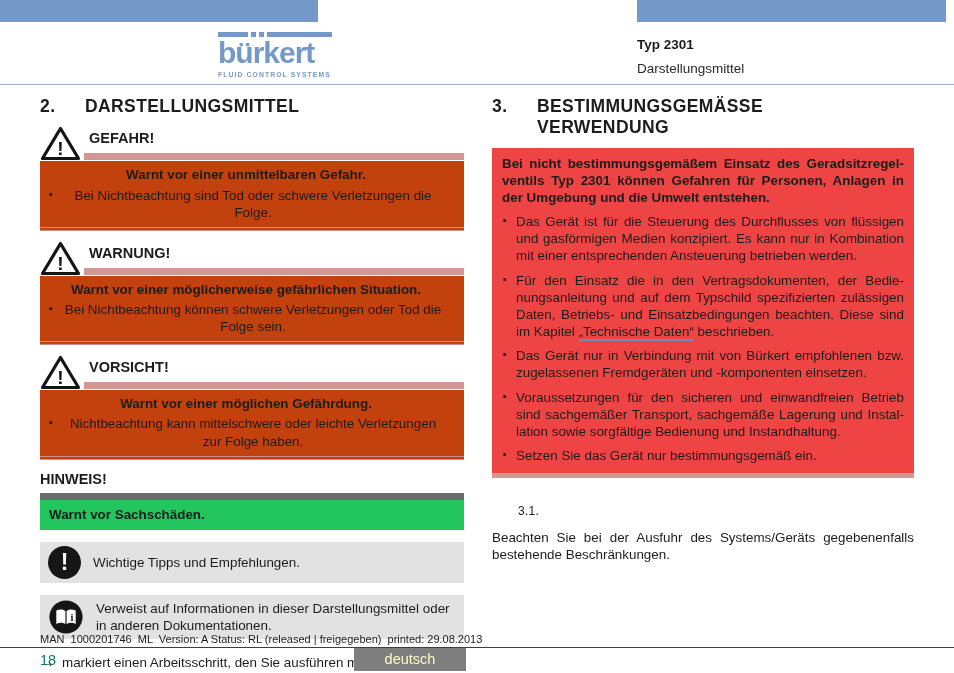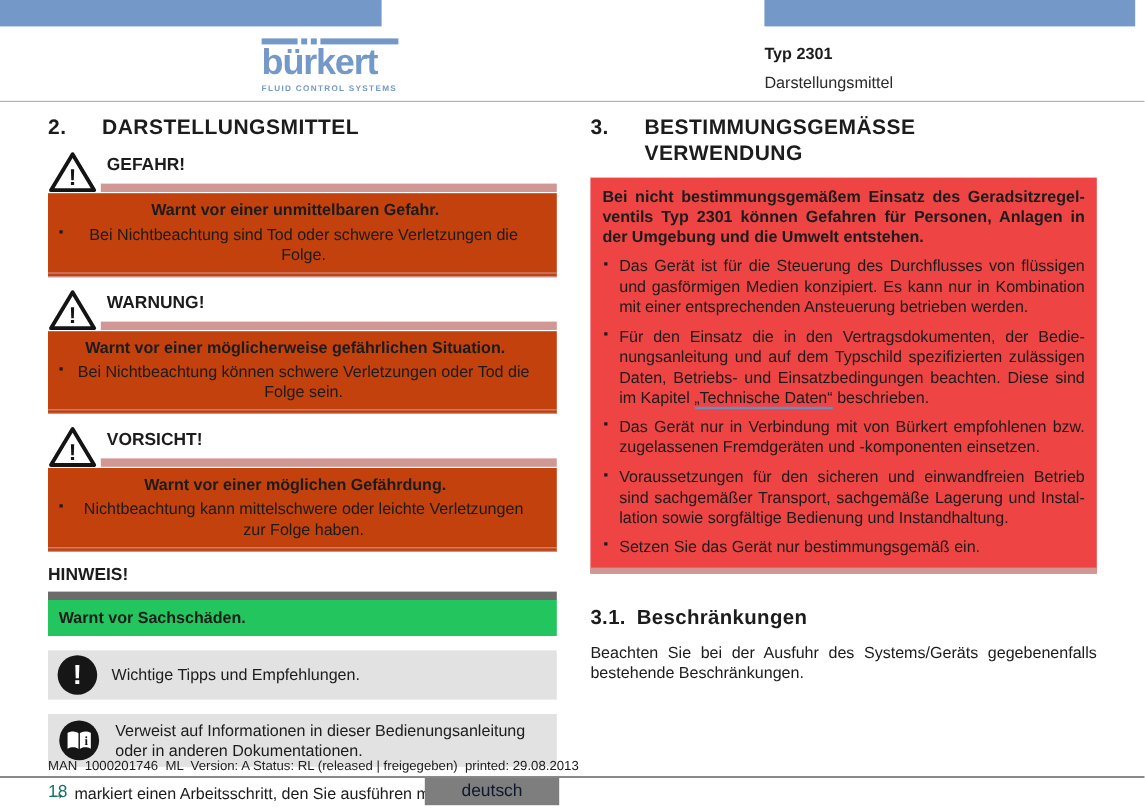--- a/index.html
+++ b/index.html
@@ -60,29 +60,29 @@
   .arrow-note { display:flex; gap:7px; margin-top:13px; align-items:baseline; }
   .arrow-glyph { font-size:15px; }
 
   
   .use-box { background:#ef4444; padding:7px 10px 9px 10px; border-bottom:5px solid #d19795; margin-top:5px; }
   .use-lead { font-weight:bold; text-align:justify; }
   .use-box ul.sq { margin-top:6px; }
   .use-box ul.sq li { text-align:justify; margin-top:7px; }
   .doc-link { border-bottom:2px solid #6b8cc0; cursor:pointer; }
 
-  h2.subsect { display:flex; gap:9px; font-size:17px; font-weight:bold; letter-spacing:.3px; margin-top:26px; }
+  h2.subsect { display:flex; gap:9px; font-size:12px; font-weight:normal; letter-spacing:.3px; margin-top:26px;margin-left:26px; }
   .subsect-body { margin-top:9px; text-align:justify; }
 
   
   .footer { position:absolute; left:0; right:0; top:630px; height:43px; }
   .footer-meta { position:absolute; left:40px; top:2px; font-size:11px; color:#1c1c1c; white-space:pre; }
   .footer-rule { position:absolute; left:0; right:0; top:17px; border-top:1.5px solid #3e3e3e; }
   .page-number { position:absolute; left:40px; top:21px; font-size:14.5px; color:#0f766e; }
-  .lang-badge { position:absolute; left:354px; top:18px; width:112px; height:23px; background:#7e7e7e; color:#0f172a;
+  .lang-badge { position:absolute; left:354px; top:18px; width:112px; height:23px; background:#7e7e7e; color:#fef9c3;
                 display:flex; align-items:center; justify-content:center; font-size:14.5px; }
 </style>
 </head>
 <body>
 
 <div class="page">
 
   <div class="bar-left"></div>
   <div class="bar-right"></div>
 
@@ -174,21 +174,21 @@
         <span class="tip-text">Wichtige Tipps und Empfehlungen.</span>
       </div>
 
       <div class="tip-box">
         <svg width="36" height="36" viewBox="0 0 36 36" style="flex:0 0 36px;">
           <circle cx="18" cy="18" r="16.6" fill="#161616"></circle>
           <path d="M8.3 11.6 C12 9.8 15.6 10.4 17.4 12 L17.4 25.2 C15.6 23.6 12 23.1 8.3 24.9 Z" fill="#fff"></path>
           <path d="M27.7 11.6 C24 9.8 20.4 10.4 18.6 12 L18.6 25.2 C20.4 23.6 24 23.1 27.7 24.9 Z" fill="#fff"></path>
           <text x="22.4" y="21.8" font-size="10.5" font-weight="bold" fill="#161616" font-family="Liberation Serif, serif">i</text>
         </svg>
-        <span class="tip-text">Verweist auf Informationen in dieser Bedienungsanleitung oder in anderen Dokumentationen.</span>
+        <span class="tip-text">Verweist auf Informationen in dieser Darstellungsmittel oder in anderen Dokumentationen.</span>
       </div>
 
       <div class="arrow-note">
         <span class="arrow-glyph">→</span>
         <span>markiert einen Arbeitsschritt, den Sie ausführen müssen.</span>
       </div>
     </section>
 
     <section class="col-right">
       <h1 class="sect">
@@ -205,21 +205,20 @@
           <li><span>Das Gerät ist für die Steuerung des Durchflusses von flüssigen und gasförmigen Medien konzipiert. Es kann nur in Kombination mit einer entsprechenden Ansteuerung betrieben werden.</span></li>
           <li><span>Für den Einsatz die in den Vertragsdokumenten, der Bedie­nungsanleitung und auf dem Typschild spezifizierten zulässigen Daten, Betriebs- und Einsatzbedingungen beachten. Diese sind im Kapitel </span><span class="doc-link">„Technische Daten“</span><span> beschrieben.</span></li>
           <li><span>Das Gerät nur in Verbindung mit von Bürkert empfohlenen bzw. zugelassenen Fremdgeräten und -komponenten einsetzen.</span></li>
           <li><span>Voraussetzungen für den sicheren und einwandfreien Betrieb sind sachgemäßer Transport, sachgemäße Lagerung und Instal­lation sowie sorgfältige Bedienung und Instandhaltung.</span></li>
           <li><span>Setzen Sie das Gerät nur bestimmungsgemäß ein.</span></li>
         </ul>
       </div>
 
       <h2 class="subsect">
         <span>3.1.</span>
-        <span>Beschränkungen</span>
       </h2>
       <p class="subsect-body">Beachten Sie bei der Ausfuhr des Systems/Geräts gegebenenfalls bestehende Beschränkungen.</p>
     </section>
   </div>
 
   <div class="footer">
     <div class="footer-meta">MAN  1000201746  ML  Version: A Status: RL (released | freigegeben)  printed: 29.08.2013</div>
     <div class="footer-rule"></div>
     <div class="page-number">18</div>
     <div class="lang-badge">deutsch</div>

